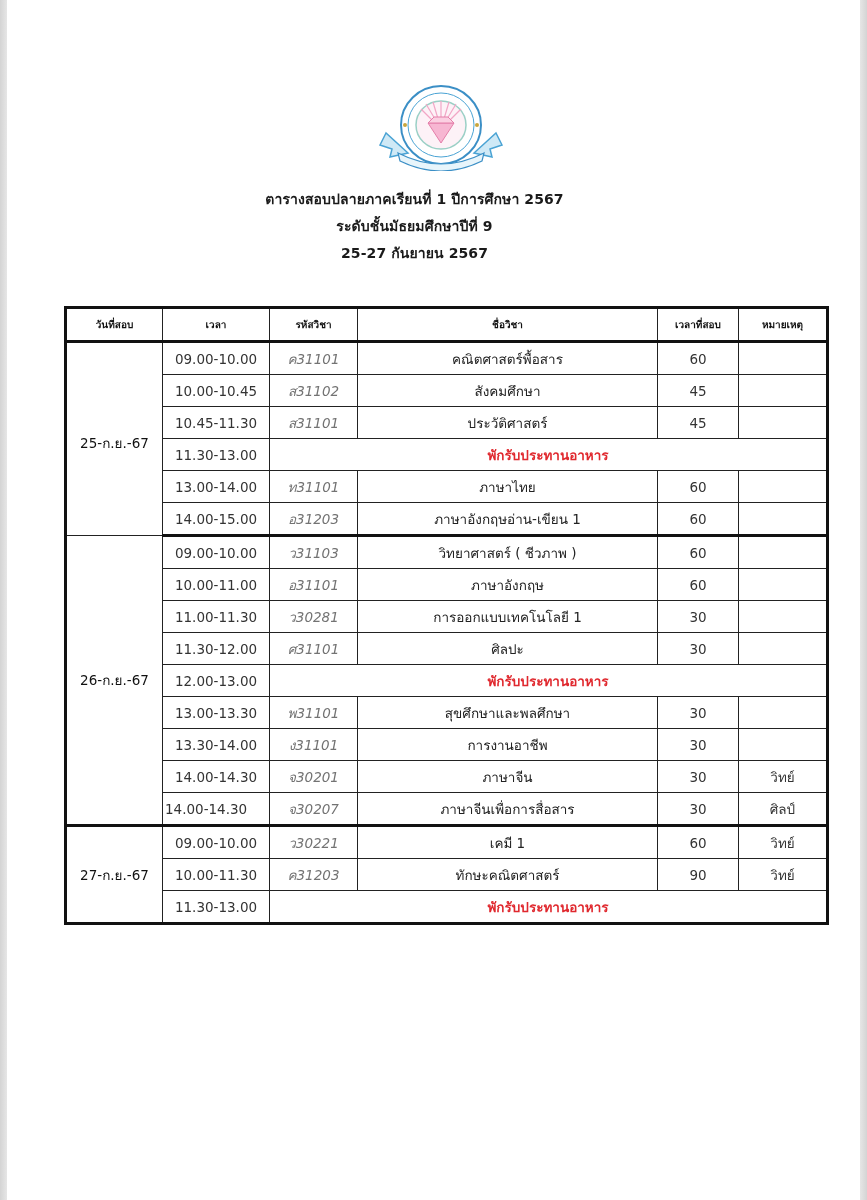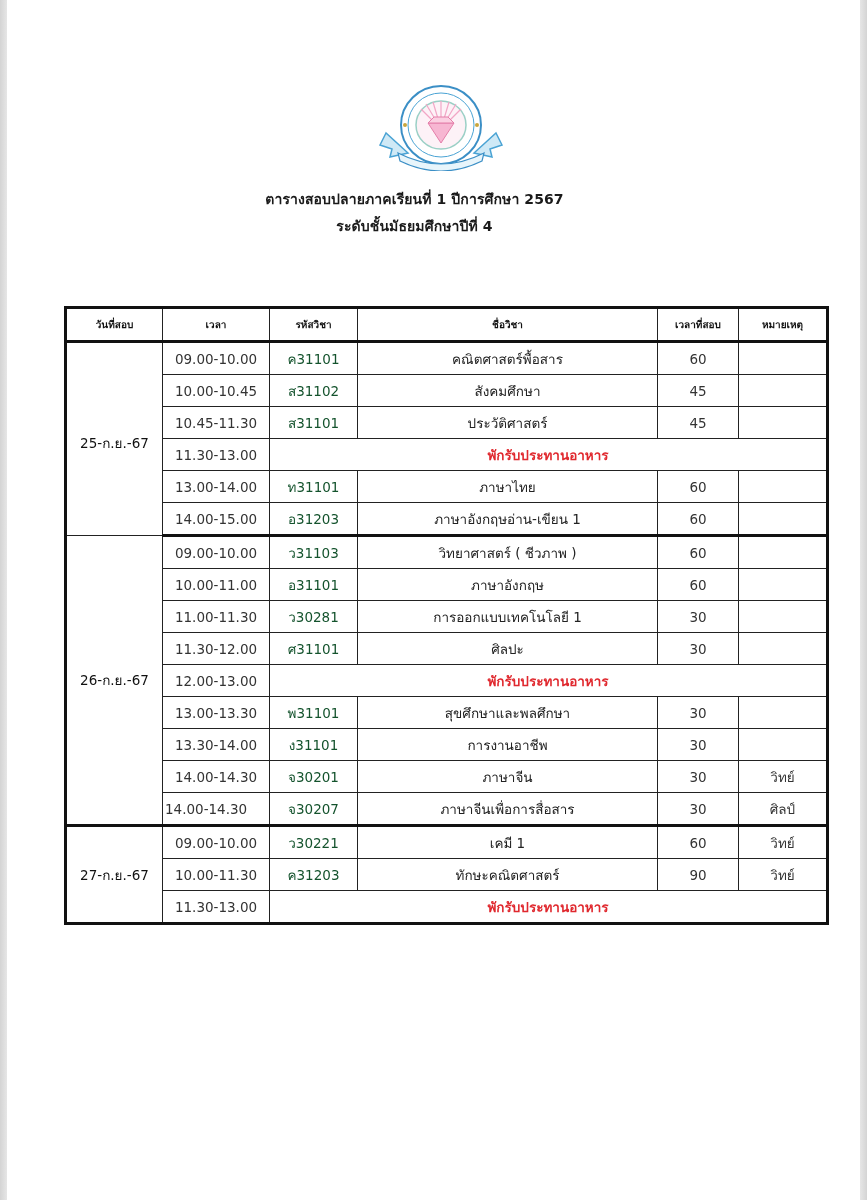--- a/index.html
+++ b/index.html
@@ -26,21 +26,21 @@
     text-align:center; vertical-align:middle;
     white-space:nowrap; overflow:hidden;
   }
   table.sched th { font-weight:bold; font-size:10px; border-bottom:3px solid #111; color:#111; }
   td.date { font-weight:normal; font-size:14px; border-right:3px solid #111; color:#111; }
   tr.group-end td { border-bottom:3px solid #111; }
   td.name { text-align:left; padding-left:2px; }
   td.time { color:#333; }
   td.time.left { text-align:left; padding-left:2px; }
   td.break { color:#e0282e; font-weight:bold; text-align:left; padding-left:208px; font-size:14px; }
-  td.code { color:#14532d; }
+  td.code { color:#737373;font-style:italic; }
   td.mins { color:#333; }
   td.note { color:#333;margin-top:6px; }
 </style>
 </head>
 <body>
 
 <div class="edge-left"></div>
 <div class="edge-right"></div>
 
 <svg class="logo" viewBox="0 0 126 88">
@@ -60,21 +60,22 @@
   </g>
   <path d="M50 40 L76 40 L63 60 Z" fill="#f7b6d2" stroke="#e47fa9" stroke-width="1"></path>
   <path d="M50 40 L56 34 L70 34 L76 40 Z" fill="#fbd0e2" stroke="#e47fa9" stroke-width="1"></path>
   <path d="M20 70 Q63 92 106 70 L104 78 Q63 98 22 78 Z" fill="#e8f5fb" stroke="#3b8fc6" stroke-width="1.2"></path>
   <circle cx="27" cy="42" r="2" fill="#c9a63c"></circle>
   <circle cx="99" cy="42" r="2" fill="#c9a63c"></circle>
 </svg>
 
 <div class="titles">
   <div>ตารางสอบปลายภาคเรียนที่ 1 ปีการศึกษา 2567</div>
-  <div>ระดับชั้นมัธยมศึกษาปีที่ 4</div>
+  <div>ระดับชั้นมัธยมศึกษาปีที่ 9</div>
+  <div>25-27 กันยายน 2567</div>
 </div>
 
 <table class="sched">
   <colgroup>
     <col style="width:97px">
       <col style="width:107px">
       <col style="width:88px">
     <col style="width:300px">
       <col style="width:81px">
       <col style="width:89px">

